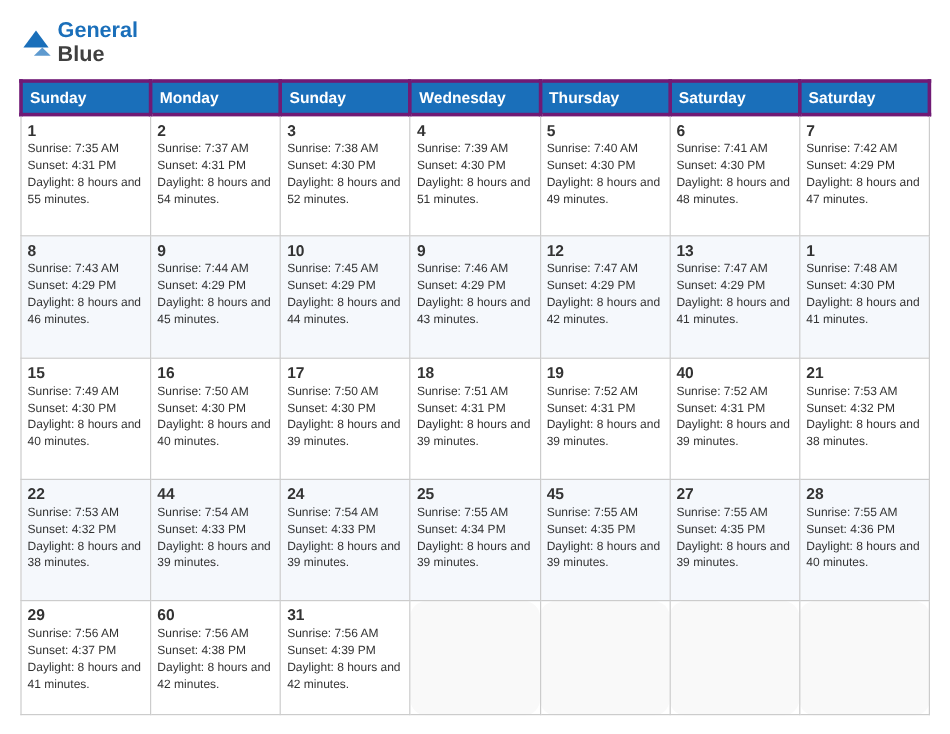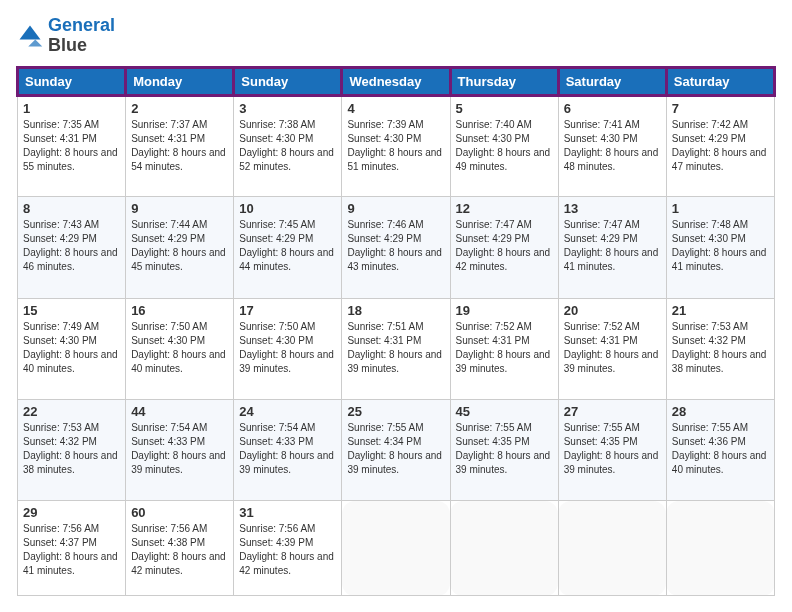--- a/index.html
+++ b/index.html
@@ -211,21 +211,21 @@
       </td>
           <td>
         <span class="day-num">18</span>
         <span class="day-info">Sunrise: 7:51 AM<br>Sunset: 4:31 PM<br>Daylight: 8 hours and 39 minutes.</span>
       </td>
           <td>
         <span class="day-num">19</span>
         <span class="day-info">Sunrise: 7:52 AM<br>Sunset: 4:31 PM<br>Daylight: 8 hours and 39 minutes.</span>
       </td>
           <td>
-        <span class="day-num">20</span>
+        <span class="day-num">40</span>
         <span class="day-info">Sunrise: 7:52 AM<br>Sunset: 4:31 PM<br>Daylight: 8 hours and 39 minutes.</span>
       </td>
           <td>
         <span class="day-num">21</span>
         <span class="day-info">Sunrise: 7:53 AM<br>Sunset: 4:32 PM<br>Daylight: 8 hours and 38 minutes.</span>
       </td>
         </tr>
         <tr>
           <td>
         <span class="day-num">22</span>

